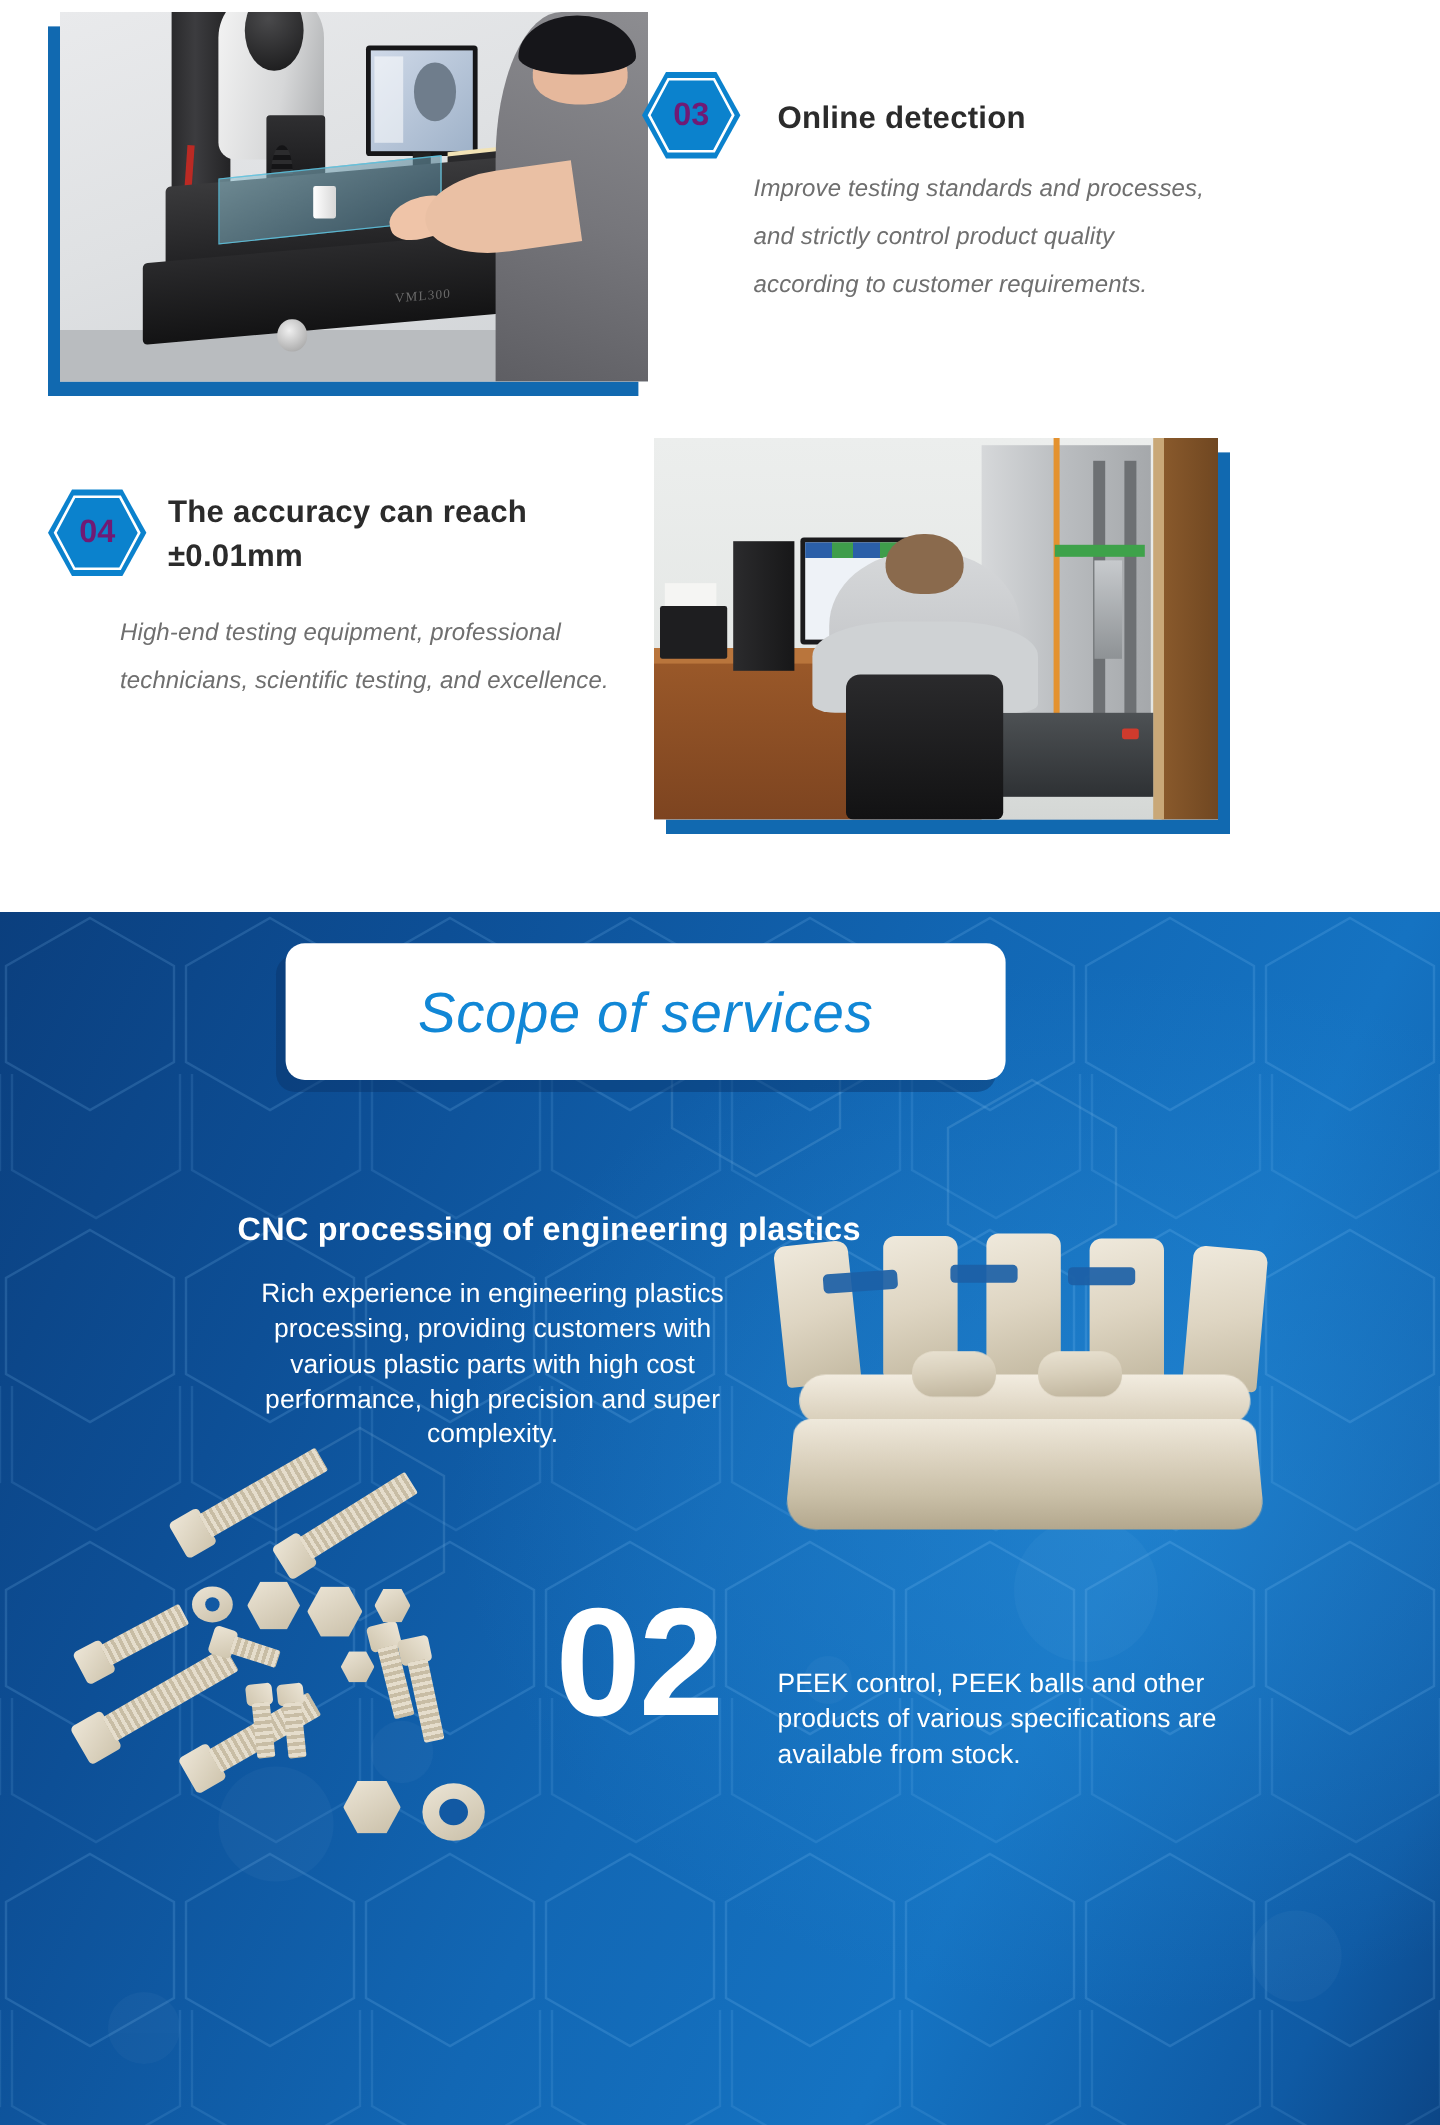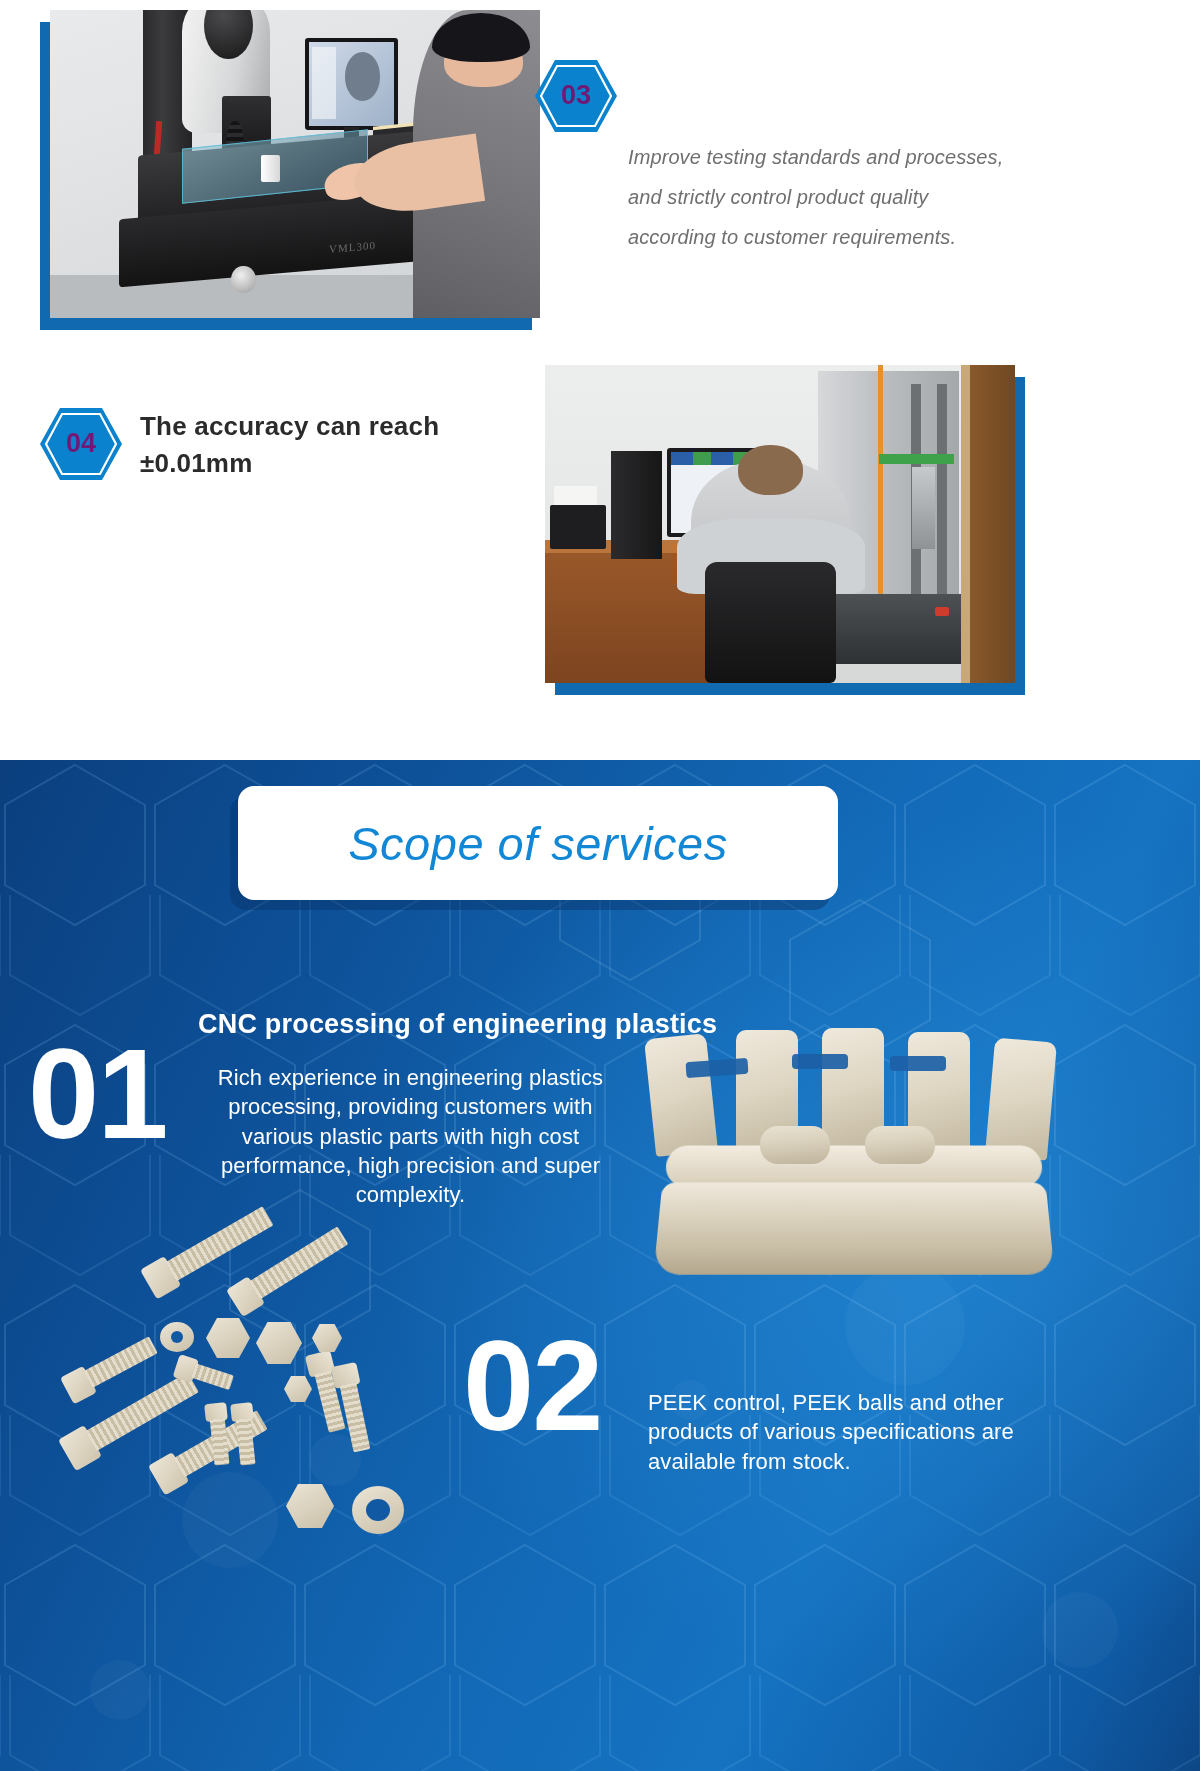--- a/index.html
+++ b/index.html
@@ -224,30 +224,32 @@
       </div>
     </div>
 
     <div class="hexbadge" id="b3-badge">
       <svg width="86" height="76" viewBox="0 0 86 76">
         <polygon points="22,2 64,2 84,38 64,74 22,74 2,38" fill="#0b82cd"></polygon>
         <polygon points="24,8 62,8 78,38 62,68 24,68 8,38" fill="none" stroke="#ffffff" stroke-width="2.2"></polygon>
       </svg>
       <div class="num">03</div>
     </div>
+    <div class="blk-title" id="b3-title">Online detection</div>
     <div class="blk-body" id="b3-body">Improve testing standards and processes, and strictly control product quality according to customer requirements.</div>
 
     <div class="hexbadge" id="b4-badge">
       <svg width="86" height="76" viewBox="0 0 86 76">
         <polygon points="22,2 64,2 84,38 64,74 22,74 2,38" fill="#0b82cd"></polygon>
         <polygon points="24,8 62,8 78,38 62,68 24,68 8,38" fill="none" stroke="#ffffff" stroke-width="2.2"></polygon>
       </svg>
       <div class="num">04</div>
     </div>
     <div class="blk-title" id="b4-title">The accuracy can reach ±0.01mm</div>
+    <div class="blk-body" id="b4-body">High-end testing equipment, professional technicians, scientific testing, and excellence.</div>
 
     <div class="photo-frame" id="photo2">
       <div class="shadow-bar"></div>
       <div class="photo">
         <div class="scene">
           <div class="s2-wall"></div>
           <div class="s2-door"></div>
           <div class="s2-doorframe"></div>
           <div class="s2-machine"></div>
           <div class="s2-orange"></div>
@@ -366,21 +368,20 @@
       </div>
       <div class="washer" style="left:130px; top:52px; width:34px; height:30px;">
         <div class="hole" style="left:11px; top:9px; width:12px; height:12px;"></div>
       </div>
     </div>
 
     <div class="title-pill" style="left:238px; top:26px;">
       <span>Scope of services</span>
     </div>
 
-    <div class="bignum" style="left:28px; top:270px;">01</div>
     <div class="svc-title" style="left:198px; top:249px; width:760px;">CNC processing of engineering plastics</div>
     <div class="svc-body" style="left:198px; top:303px; width:425px;text-align:center;">Rich experience in engineering plastics processing, providing customers with various plastic parts with high cost performance, high precision and super complexity.</div>
 
     <div class="bignum" style="left:463px; top:562px;">02</div>
     <div class="svc-body" style="left:648px; top:628px; width:380px;">PEEK control, PEEK balls and other products of various specifications are available from stock.</div>
 
   </div>
 </div>
 
 </body></html>

